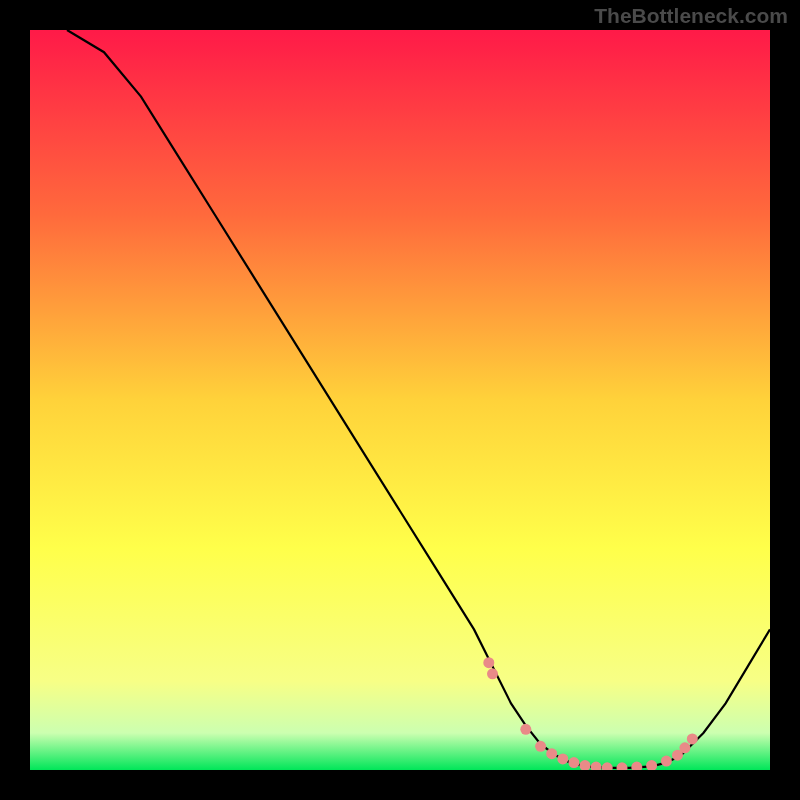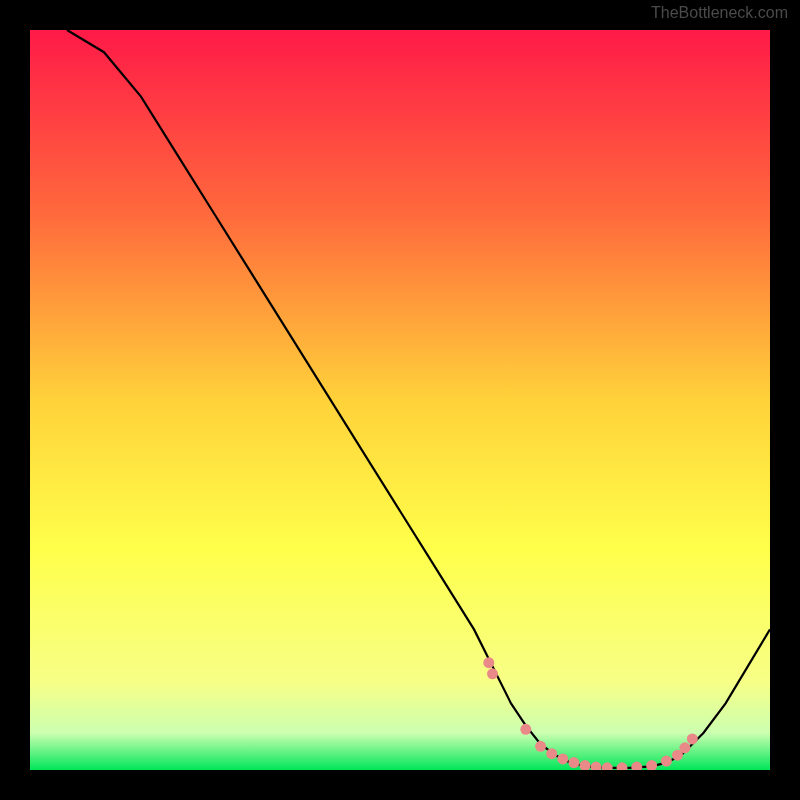--- a/index.html
+++ b/index.html
@@ -15,22 +15,22 @@
     width: 800px;
     height: 800px;
     background: #000;
     position: relative;
   }
   .watermark {
     position: absolute;
     top: 4px;
     right: 12px;
     color: #4a4a4a;
-    font-size: 16px;
-    font-weight: normal;
+    font-size: 21px;
+    font-weight: bold;
     z-index: 10;
   }
   .plot-area {
     position: absolute;
     left: 30px;
     top: 30px;
     width: 740px;
     height: 740px;
     overflow: hidden;
   }

